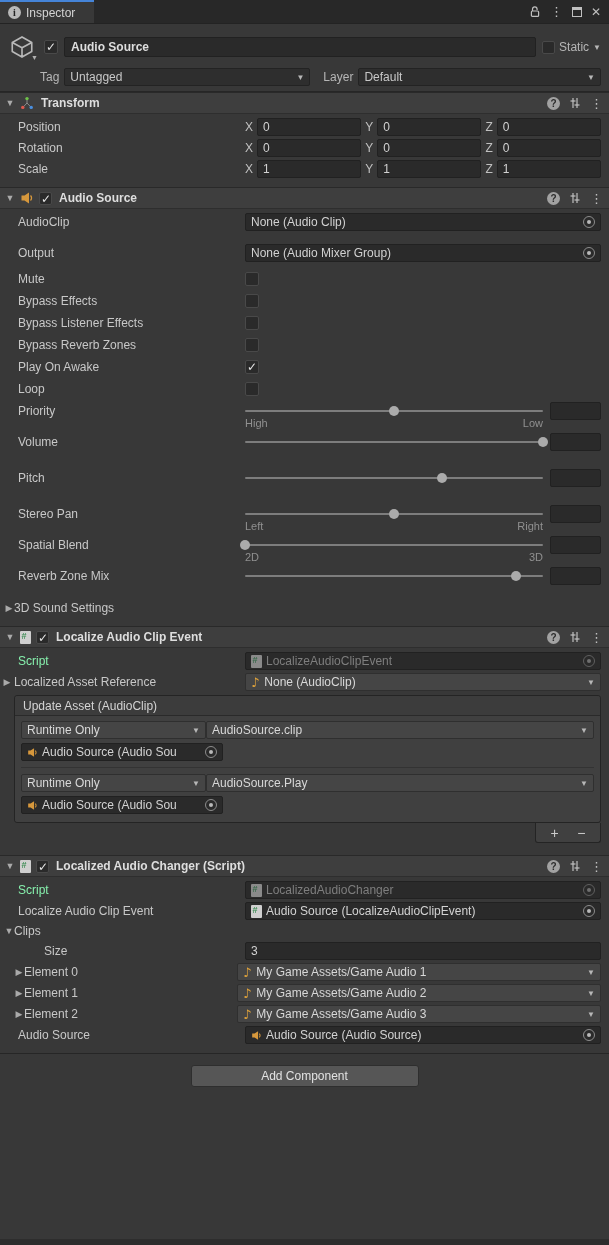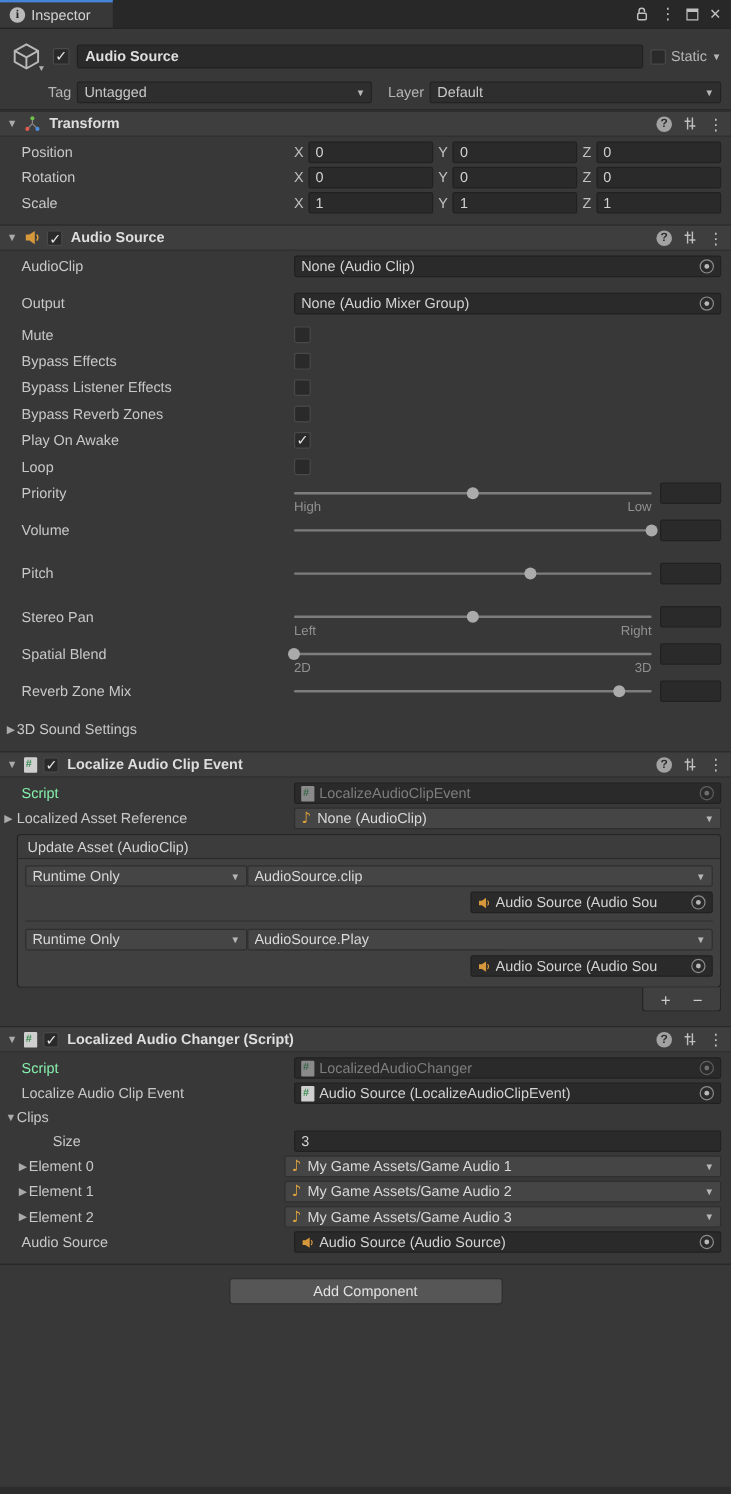--- a/index.html
+++ b/index.html
@@ -88,21 +88,21 @@
   .slider-value { width:46px; flex:none;padding-left:44px; }
 
   
   .event-box { margin:4px 8px 0 14px; border:1px solid #242424; border-radius:3px; background:#3c3c3c; }
   .event-header { height:20px; display:flex; align-items:center; padding:0 8px; color:#d4d4d4; background:#3c3c3c; border-bottom:1px solid #2a2a2a; border-radius:3px 3px 0 0; }
   .event-list { background:#404040; padding:5px 6px 8px 6px; border-radius:0 0 3px 3px; }
   .event-entry + .event-divider { height:1px; background:#333333; margin:6px 0; }
   .entry-top { display:flex; gap:0; }
   .mode-dd { width:185px; flex:none; }
   .func-dd { flex:1; }
-  .entry-bottom { margin-top:4px; display:flex;justify-content:flex-end; }
+  .entry-bottom { margin-top:4px; display:flex; }
   .target-field { width:202px; }
   .event-footer-wrap { display:flex; justify-content:flex-end; margin:0 8px 6px 0; }
   .event-footer { width:66px; height:20px; background:#404040; border:1px solid #242424; border-top:none; border-radius:0 0 3px 3px; display:flex; align-items:center; justify-content:space-evenly; }
   .pm-btn { color:#cccccc; font-size:14px; line-height:1; padding:0 4px; }
 
   
   .note-icon { color:#dfa33c; font-family:"DejaVu Sans", sans-serif; font-size:13px; line-height:1; flex:none; }
   .script-page { width:11px; height:13px; background:#cfcfcf; border-radius:1px; position:relative; flex:none; }
   .script-page::after { content:"#"; position:absolute; left:1.5px; top:0.5px; font-size:9px; font-weight:bold; color:#3e8e55; }
   .script-page.dim { background:#8a8a8a; } .script-page.dim::after{ color:#39694a; }

